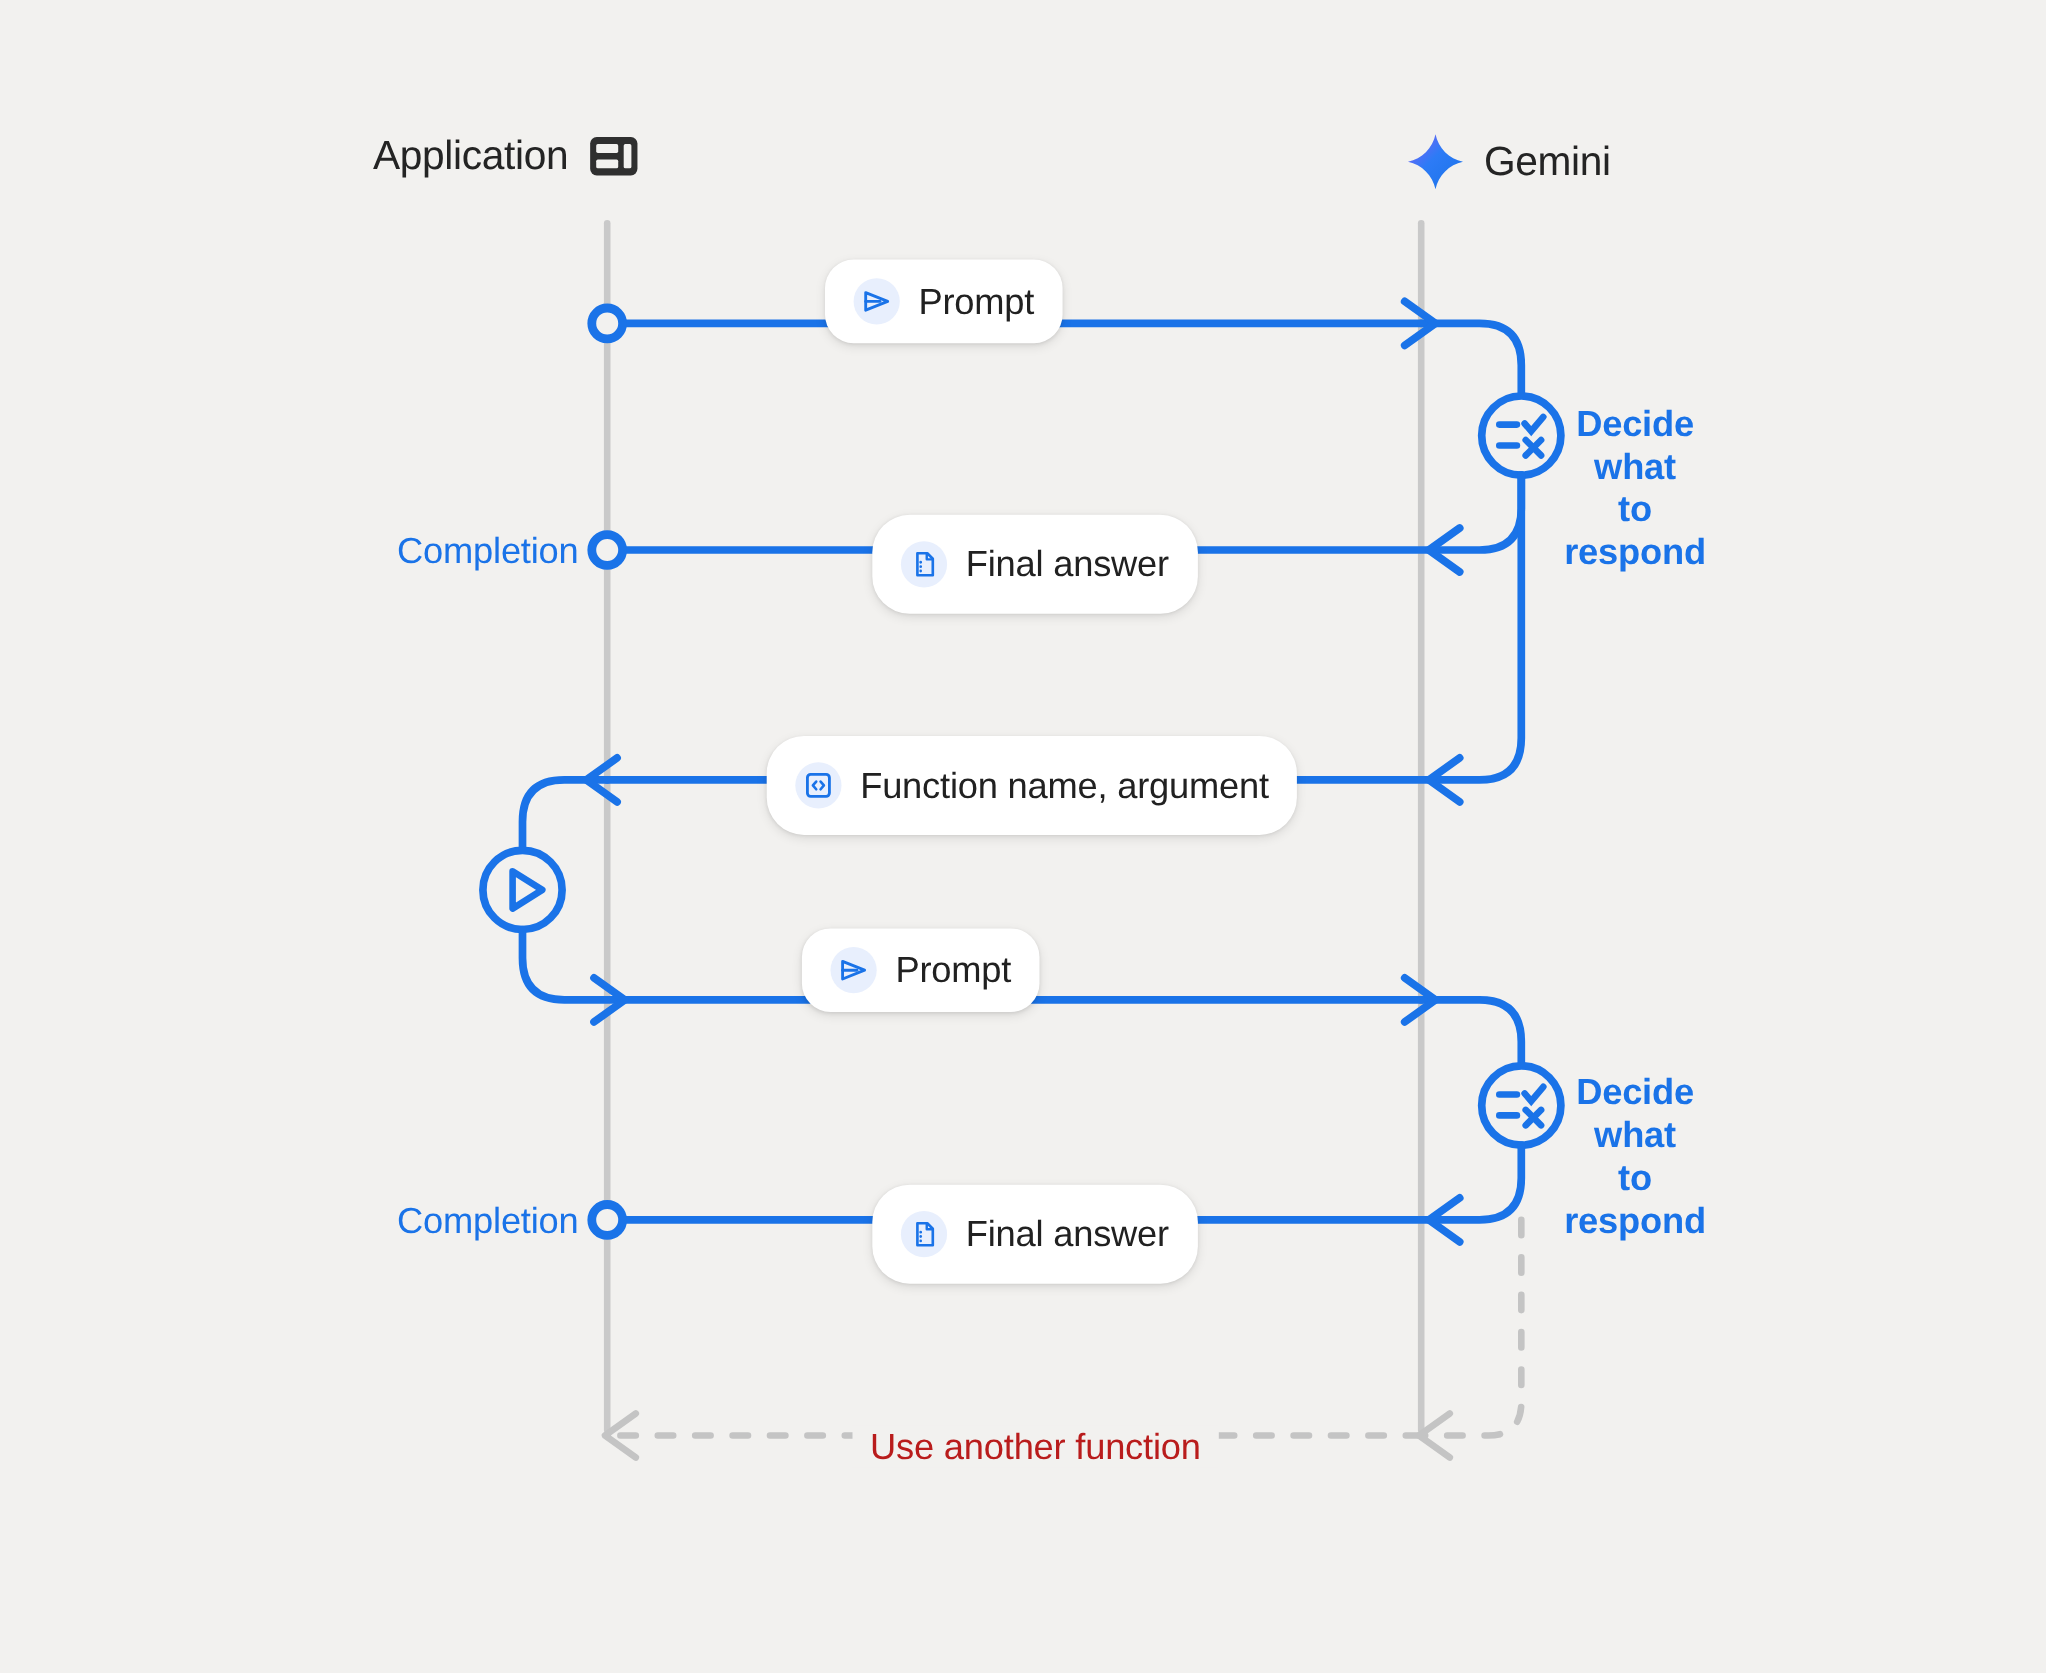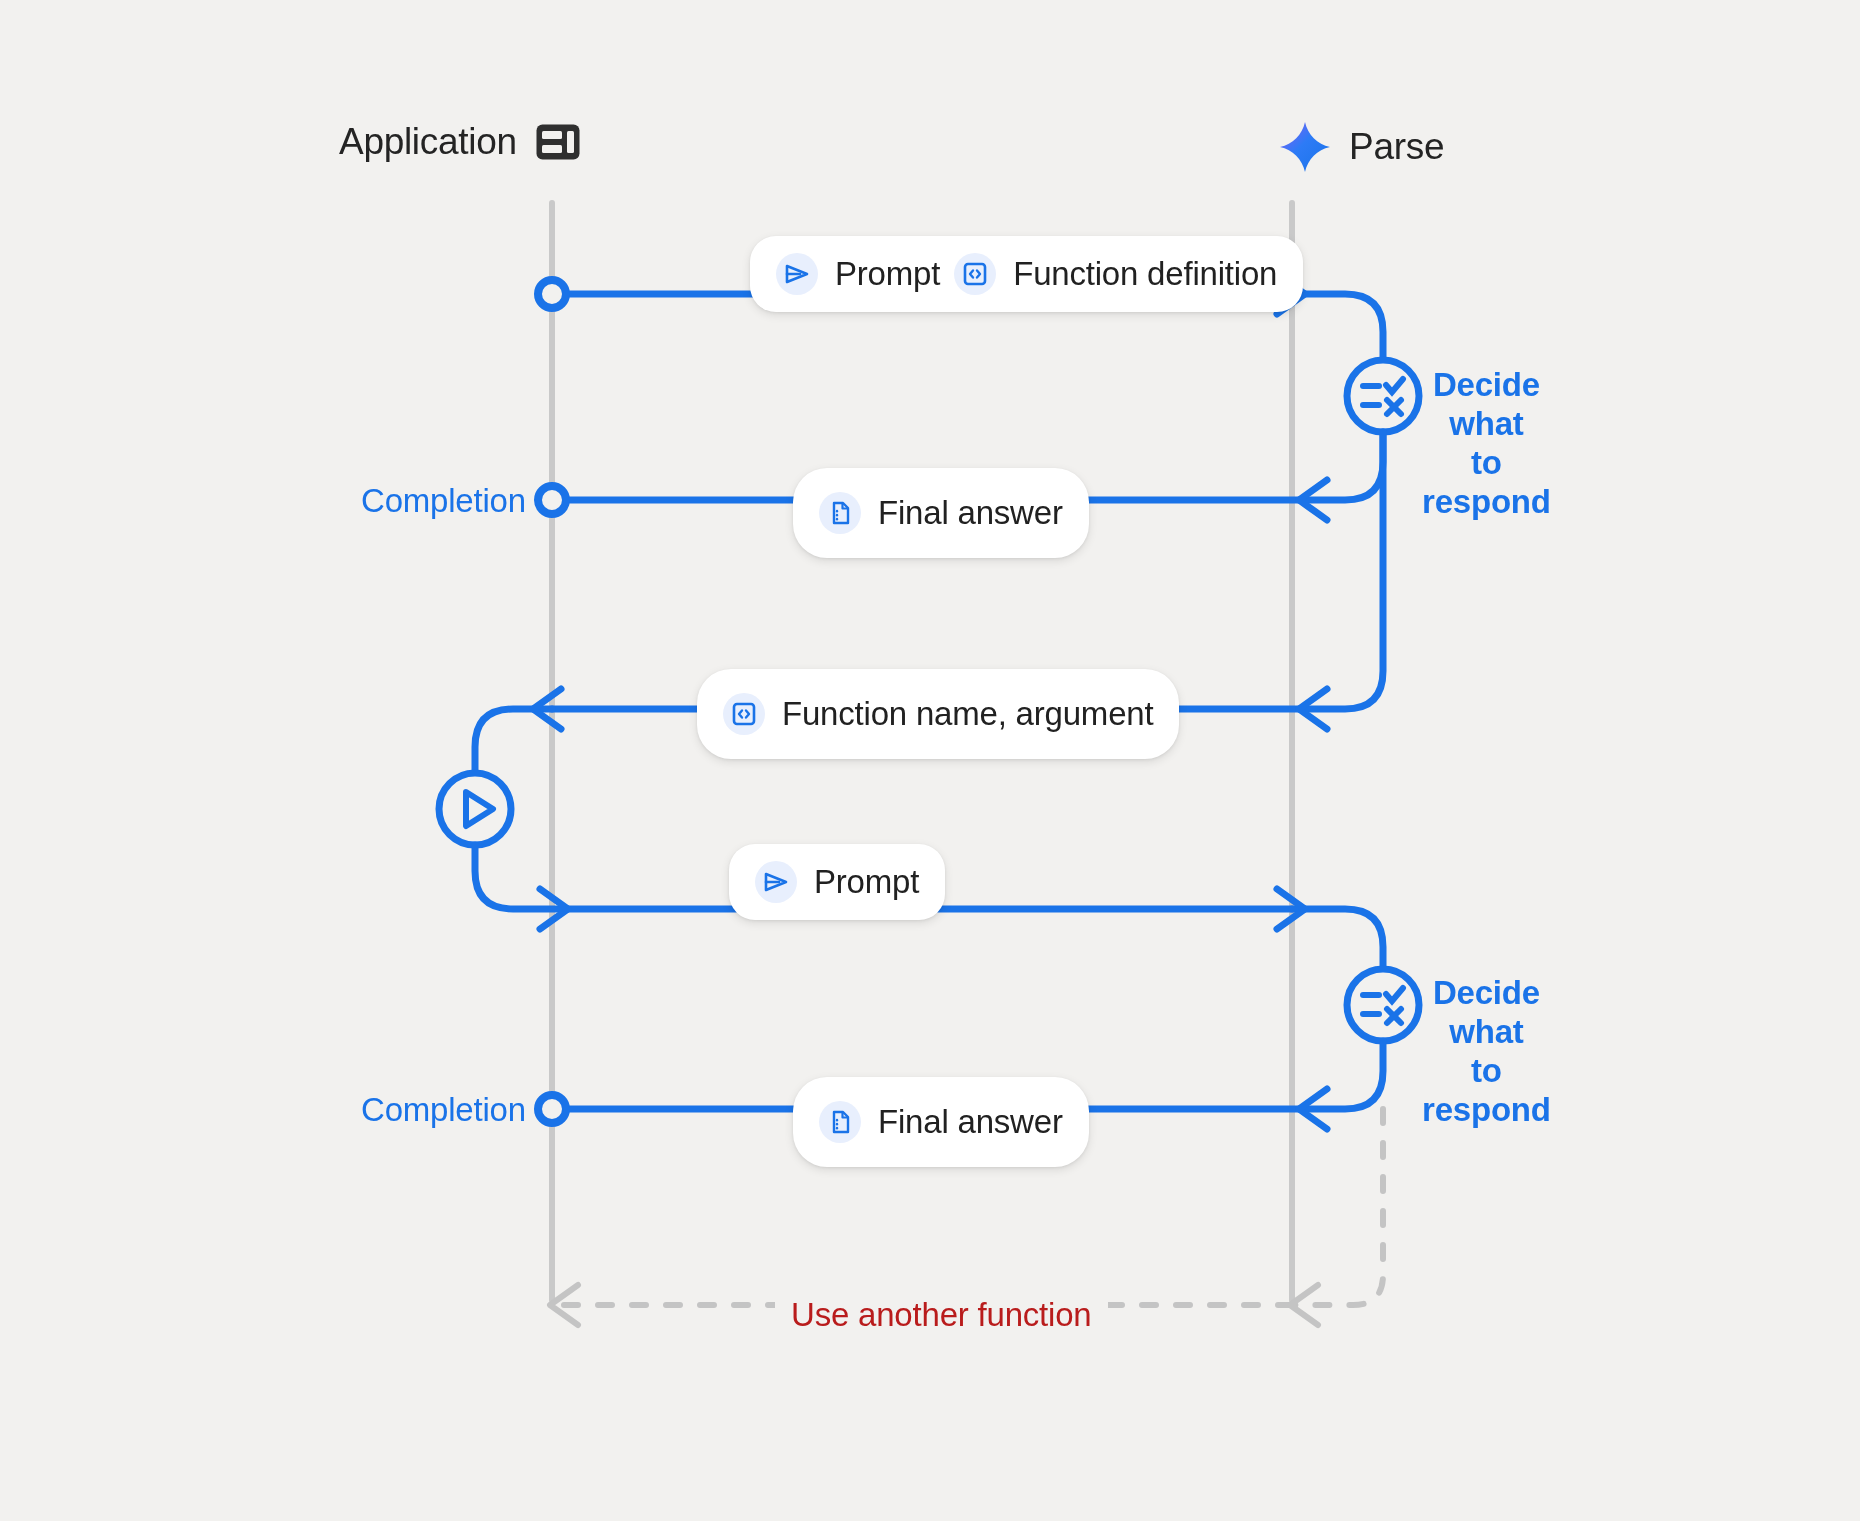--- a/index.html
+++ b/index.html
@@ -205,42 +205,32 @@
         <defs>
           <linearGradient id="gemGrad" x1="0" y1="0" x2="1" y2="1">
             <stop offset="0%" stop-color="#8a5cf6"></stop>
             <stop offset="45%" stop-color="#2d7bf6"></stop>
             <stop offset="100%" stop-color="#1a73e8"></stop>
           </linearGradient>
         </defs>
         <path d="M26 1 C28.6 13.6 38.4 23.4 51 26 C38.4 28.6 28.6 38.4 26 51 C23.4 38.4 13.6 28.6 1 26 C13.6 23.4 23.4 13.6 26 1 Z" fill="url(#gemGrad)"></path>
       </svg>
     </span>
-    <span>Parse</span>
+    <span>Gemini</span>
   </div>
 
   <div class="bubble" id="bub-prompt1">
     <div class="brow">
       <span class="bicon">
         <svg width="26" height="26" viewBox="0 0 26 26" aria-hidden="true">
           <path d="M3 5 L23 13 L3 21 Z" fill="none" stroke="#1a73e8" stroke-width="2.6" stroke-linejoin="round"></path>
           <line x1="3" y1="13" x2="16" y2="13" stroke="#1a73e8" stroke-width="2.6" stroke-linecap="round"></line>
         </svg>
       </span>
       <span class="btext">Prompt</span>
-    </div>
-    <div class="brow">
-      <span class="bicon">
-        <svg width="26" height="26" viewBox="0 0 26 26" aria-hidden="true">
-          <rect x="3" y="3" width="20" height="20" rx="3" fill="none" stroke="#1a73e8" stroke-width="2.6"></rect>
-          <polyline points="11,9.5 8,13 11,16.5" fill="none" stroke="#1a73e8" stroke-width="2.4" stroke-linecap="round" stroke-linejoin="round"></polyline>
-          <polyline points="15,9.5 18,13 15,16.5" fill="none" stroke="#1a73e8" stroke-width="2.4" stroke-linecap="round" stroke-linejoin="round"></polyline>
-        </svg>
-      </span>
-      <span class="btext">Function definition</span>
     </div>
   </div>
 
   <div class="bubble single" id="bub-final1">
     <div class="brow">
       <span class="bicon">
         <svg width="26" height="26" viewBox="0 0 26 26" aria-hidden="true">
           <path d="M7 3 H16 L21 8 V23 H7 Z" fill="none" stroke="#1a73e8" stroke-width="2.4" stroke-linejoin="round"></path>
           <polyline points="15.5,3 15.5,8.5 21,8.5" fill="none" stroke="#1a73e8" stroke-width="2.2" stroke-linejoin="round"></polyline>
           <line x1="10" y1="11" x2="10" y2="11.2" stroke="#1a73e8" stroke-width="2.4" stroke-linecap="round"></line>

